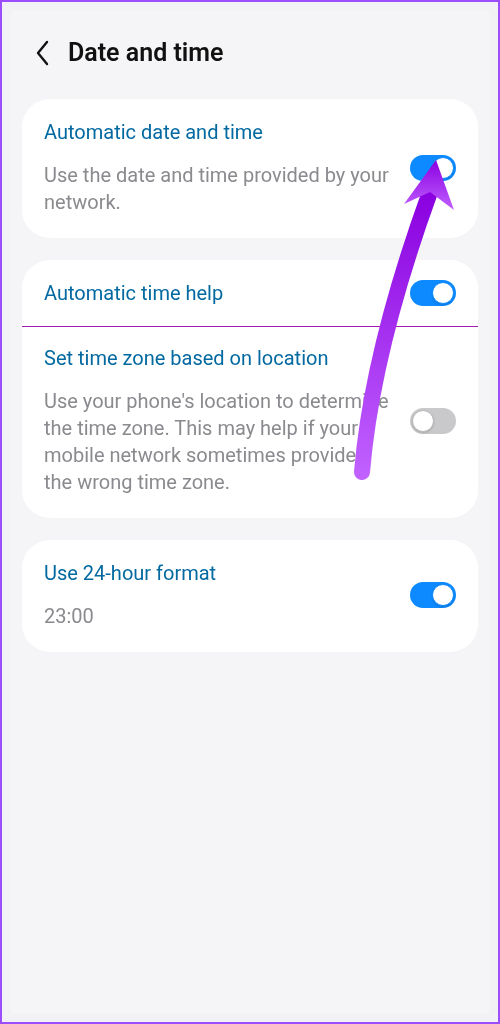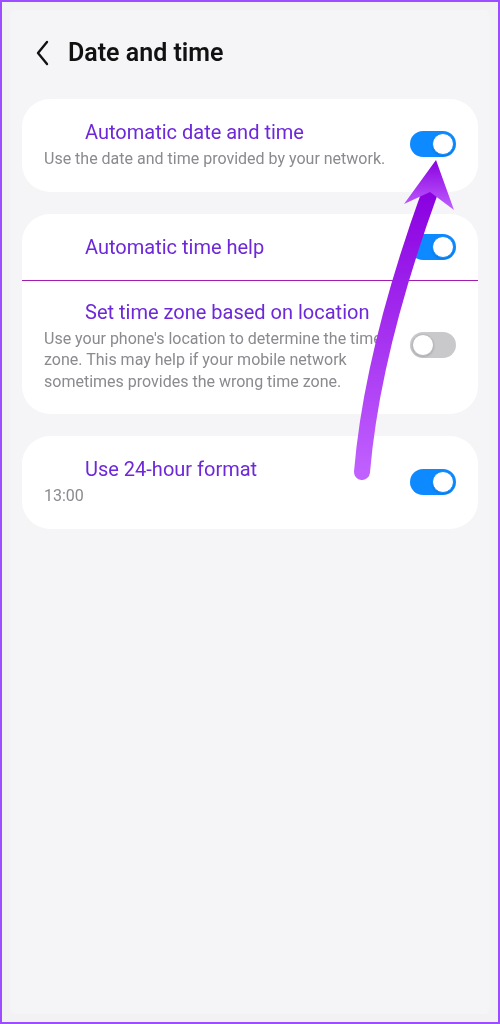--- a/index.html
+++ b/index.html
@@ -54,29 +54,28 @@
     .row + .row {
       border-top: 1px solid #a21caf;
     }
     .row-text {
       flex: 1;
       padding-right: 14px;
     }
     .row-title {
       font-size: 20px;
       font-weight: 400;
-      color: #6d28d9;
+      color: #0369a1;
       line-height: 1.3;
-      margin-left: 41px;
     }
     .row-desc {
-      font-size: 16px;
+      font-size: 20px;
       color: #8a8a8f;
       line-height: 1.35;
-      margin-top: 3px;
+      margin-top: 17px;
     }
     .toggle {
       width: 46px;
       height: 26px;
       border-radius: 14px;
       position: relative;
       flex-shrink: 0;
       border: 2px solid transparent;
     }
     .toggle.on {
@@ -155,21 +154,21 @@
       <div class="toggle off">
           <div class="knob"></div>
         </div>
     </div>
   </div>
 
   <div class="card">
     <div class="row">
       <div class="row-text">
         <div class="row-title">Use 24-hour format</div>
-        <div class="row-desc">13:00</div>
+        <div class="row-desc">23:00</div>
       </div>
       <div class="toggle on">
           <div class="knob"></div>
         </div>
     </div>
   </div>
 
 </div>
 
 <svg class="arrow-overlay" viewBox="0 0 160 340">

